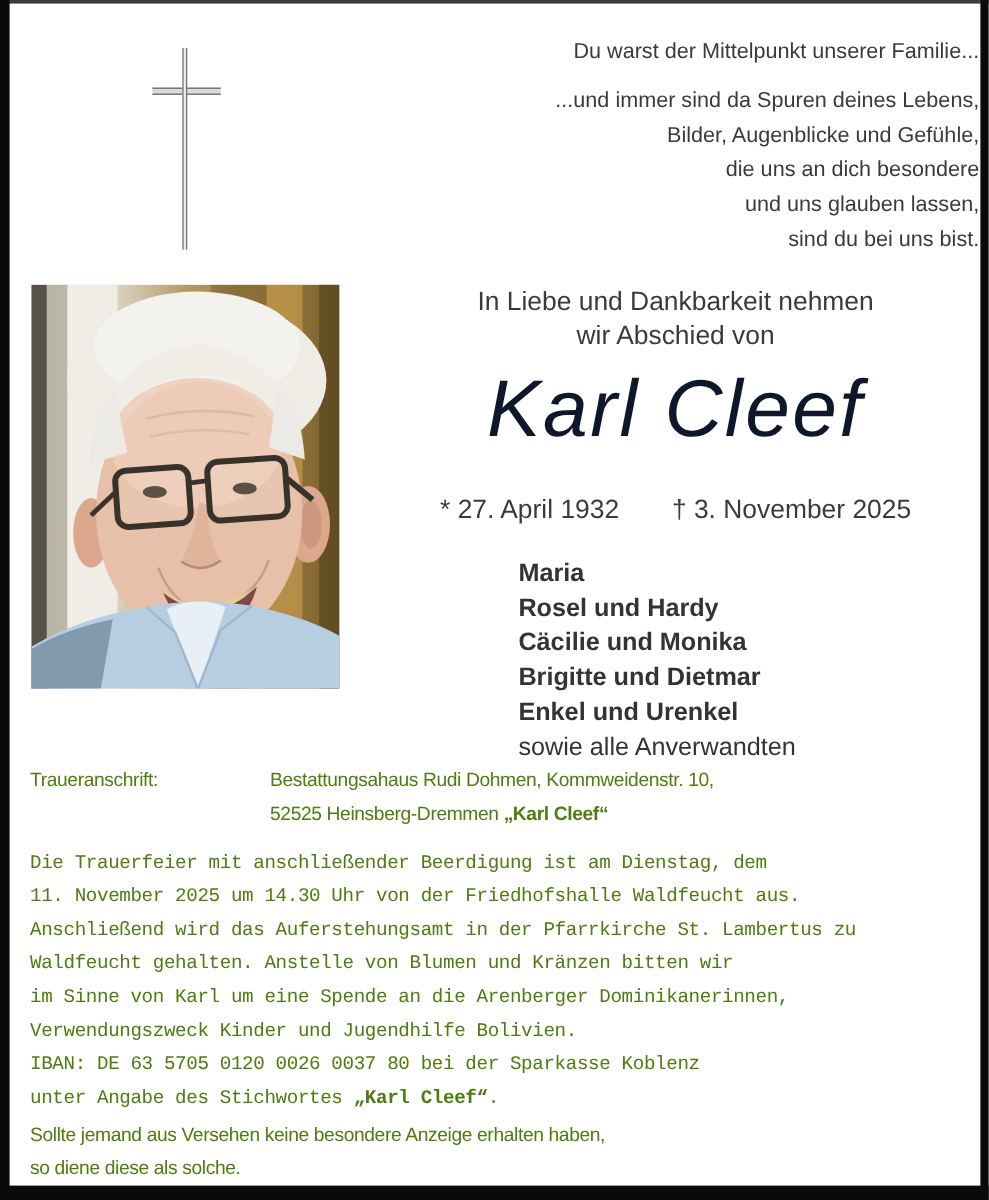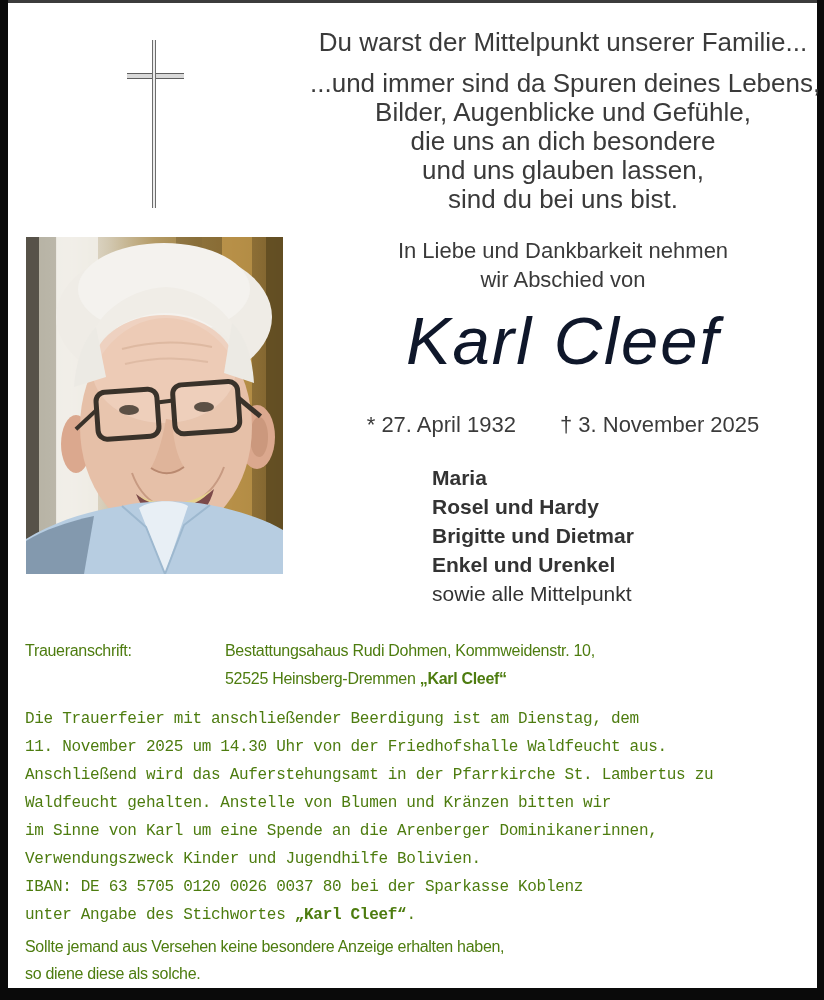--- a/index.html
+++ b/index.html
@@ -19,21 +19,21 @@
     background:#ececec;border-left:1.5px solid #6d6d6d;border-right:1.5px solid #6d6d6d;box-sizing:border-box;}
   .cross-h{position:absolute;left:127px;top:73px;width:57px;height:6px;
     background:#d9d9d9;border-top:1.5px solid #5f5f5f;border-bottom:1.5px solid #5f5f5f;box-sizing:border-box;}
 
   
   .photo{position:absolute;left:26px;top:237px;width:257px;height:337px;overflow:hidden;}
   .photo svg{display:block;}
 
   
   .right-col{position:absolute;left:310px;top:28px;width:506px;text-align:center;color:#3a3a3a;}
-  .quote-line{font-size:26px;line-height:29px;white-space:nowrap;}
+  .quote-line{font-size:18px;line-height:29px;white-space:nowrap;text-align:right;}
   .quote-line.first{margin-bottom:12px;}
   .farewell{margin-top:22px;font-size:22px;line-height:29px;}
   .deceased-name{
     margin-top:6px;font-family:Liberation Sans, sans-serif;font-style:italic;
     font-size:67px;line-height:82px;color:#0f172a;letter-spacing:2px;white-space:nowrap;
   }
   .dates{margin-top:28px;font-size:22px;line-height:29px;display:flex;justify-content:center;gap:44px;white-space:nowrap;color:#3b3b3b;}
   .mourners{margin-top:24px;text-align:left;padding-left:122px;font-size:21px;line-height:29px;color:#333333;}
   .mourners .name-line{font-weight:bold;white-space:nowrap;}
   .mourners .suffix-line{font-weight:normal;white-space:nowrap;}
@@ -154,23 +154,24 @@
   <div class="deceased-name">Karl Cleef</div>
 
   <div class="dates">
     <span>* 27. April 1932</span>
     <span>† 3. November 2025</span>
   </div>
 
   <div class="mourners">
     <div class="name-line">Maria</div>
     <div class="name-line">Rosel und Hardy</div>
+    <div class="name-line">Cäcilie und Monika</div>
     <div class="name-line">Brigitte und Dietmar</div>
     <div class="name-line">Enkel und Urenkel</div>
-    <div class="suffix-line">sowie alle Mittelpunkt</div>
+    <div class="suffix-line">sowie alle Anverwandten</div>
   </div>
 </div>
 
 <div class="bottom-block">
   <div class="addr-row">
     <div class="addr-label">Traueranschrift:</div>
     <div class="addr-lines">
       <div class="l">Bestattungsahaus Rudi Dohmen, Kommweidenstr. 10,</div>
       <div class="l">
         <span>52525 Heinsberg-Dremmen </span><span class="b">„Karl Cleef“</span>

